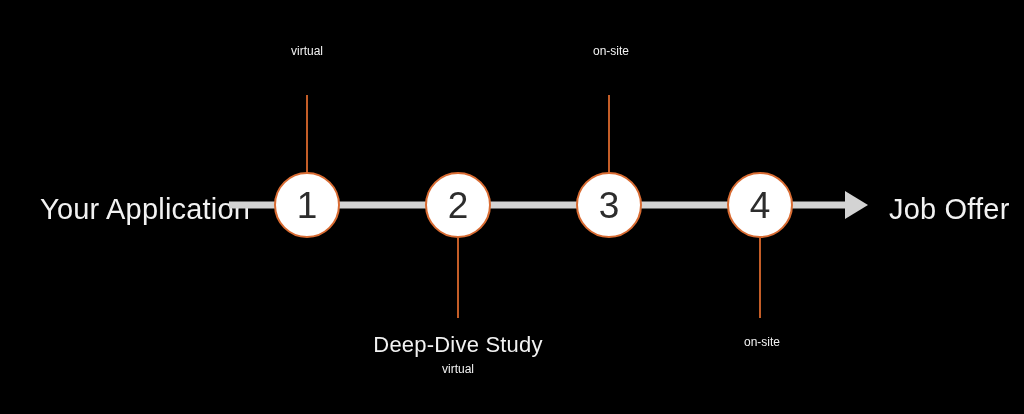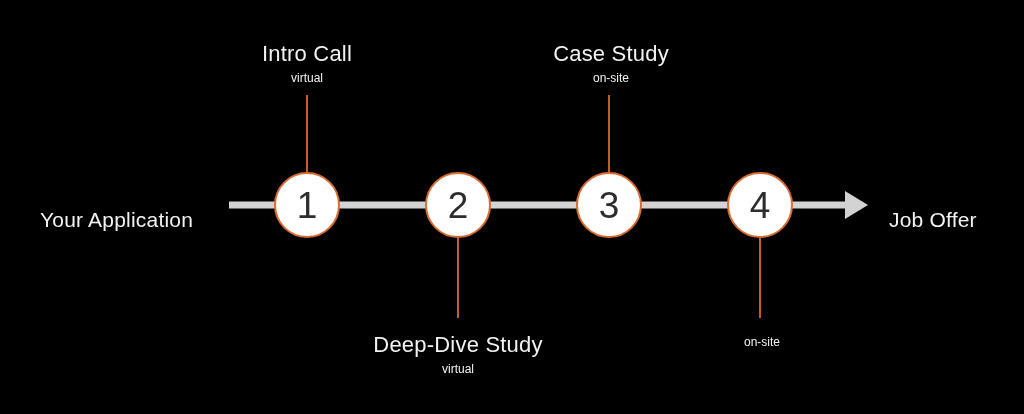--- a/index.html
+++ b/index.html
@@ -19,23 +19,23 @@
   }
   .canvas{
     position:relative;
     width:1024px;
     height:414px;
     background:var(--background);
     overflow:hidden;
   }
   .side-label{
     position:absolute;
-    top:220px;
+    top:210px;
     transform:translateY(-52%);
-    font-size:21px;
+    font-size:29px;
     font-weight:400;
     color:var(--text);
     white-space:nowrap;
     letter-spacing:0.2px;
   }
   .side-label.start{left:40px;}
   .side-label.end{left:889px;}
   .axis{
     position:absolute;
     left:229px;
@@ -112,39 +112,37 @@
 
 <div class="canvas">
 
   <div class="side-label start">Your Application</div>
   <div class="side-label end">Job Offer</div>
 
   <div class="axis"></div>
   <div class="arrowhead"></div>
 
   <div class="step-label above cx1">
-    <div class="title">Intro Call</div>
     <div class="subtitle">virtual</div>
   </div>
   <div class="connector above cx1"></div>
   <div class="circle cx1">
     <span class="num">1</span>
   </div>
 
   <div class="circle cx2">
     <span class="num">2</span>
   </div>
   <div class="connector below cx2"></div>
   <div class="step-label below cx2">
     <div class="title">Deep-Dive Study</div>
     <div class="subtitle">virtual</div>
   </div>
 
   <div class="step-label above cx3">
-    <div class="title">Case Study</div>
     <div class="subtitle">on-site</div>
   </div>
   <div class="connector above cx3"></div>
   <div class="circle cx3">
     <span class="num">3</span>
   </div>
 
   <div class="circle cx4">
     <span class="num">4</span>
   </div>

